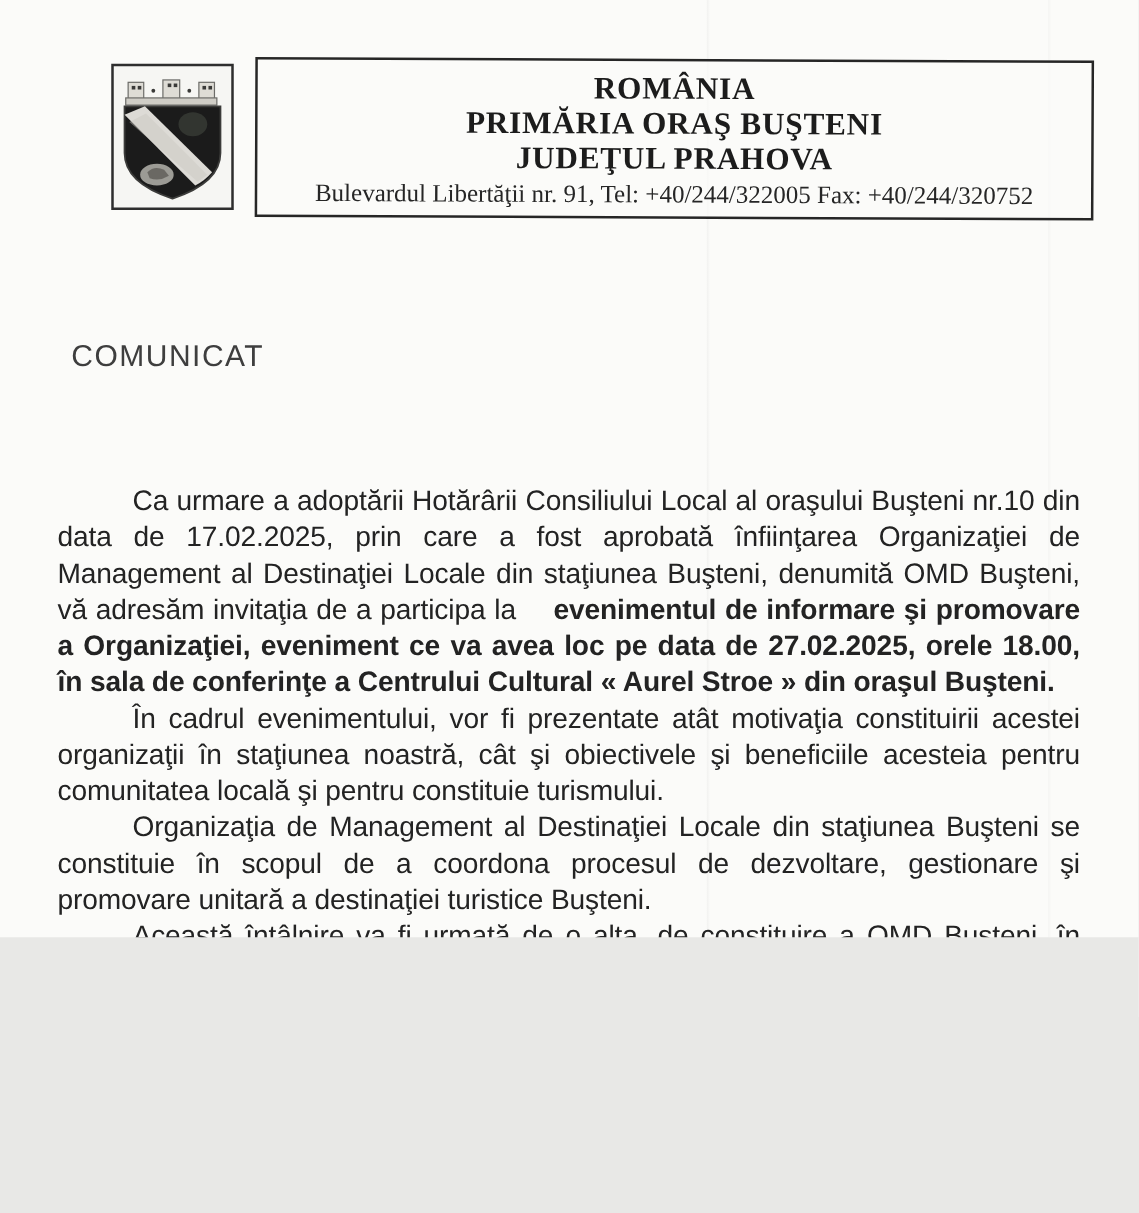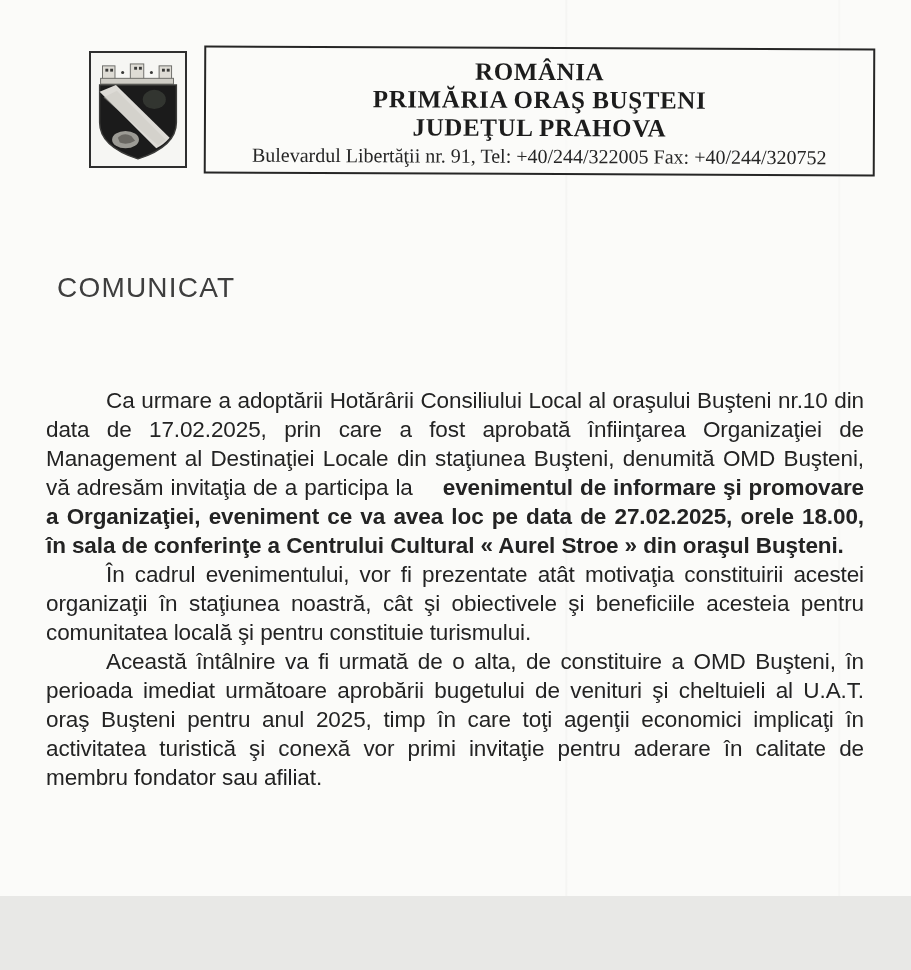--- a/index.html
+++ b/index.html
@@ -1,17 +1,17 @@
 <!DOCTYPE html>
 <html><head>
 <meta charset="utf-8">
 <style>
   html,body { margin:0; padding:0; background:#e8e8e6; }
   .page {
-    position:relative; width:911px; height:896px; margin:0 auto;
+    position:relative; width:911px; height:750px; margin:0 auto;
     background:#fbfbf9; overflow:hidden;
     font-family:"Liberation Sans", sans-serif; color:#232323;
   }
   
   .page::before{
     content:""; position:absolute; inset:0; pointer-events:none;
     background:
       linear-gradient(90deg, transparent 565px, rgba(0,0,0,0.030) 566px, transparent 568px),
       linear-gradient(90deg, transparent 838px, rgba(0,0,0,0.025) 839px, transparent 841px);
   }
@@ -33,21 +33,21 @@
     font-weight:bold; font-size:25px; line-height:28px; color:#1c1c1c;
     letter-spacing:.6px; white-space:nowrap;
   }
   .lh-address{
     font-size:20px; line-height:26px; color:#262626; margin-top:1px; white-space:nowrap;
   }
 
   
   .doc-title{
     position:absolute; left:57px; top:272px; margin:0;
-    font-size:28px; font-weight:400; letter-spacing:1.2px; color:#3e3e3e;
+    font-size:24px; font-weight:400; letter-spacing:1.2px; color:#3e3e3e;
   }
   .doc-body{
     position:absolute; left:46px; top:386px; width:818px;
     font-size:22.5px; line-height:29px; color:#222; text-align:justify;
     letter-spacing:-0.1px;
   }
   .doc-body p{ margin:0; text-indent:60px; }
   .doc-body .b{ font-weight:bold;margin-left:23px; }
 
   .artifacts{ position:absolute; inset:0; pointer-events:none; }
@@ -94,20 +94,21 @@
     <div class="lh-bold">PRIMĂRIA ORAŞ BUŞTENI</div>
     <div class="lh-bold">JUDEŢUL PRAHOVA</div>
     <div class="lh-address">Bulevardul Libertăţii nr. 91, Tel: +40/244/322005 Fax: +40/244/320752</div>
   </div>
 
   <h1 class="doc-title">COMUNICAT</h1>
 
   <div class="doc-body" style="color: rgb(35, 35, 35);">
       <p><span>Ca urmare a adoptării Hotărârii Consiliului Local al oraşului Buşteni nr.10 din data de 17.02.2025, prin care a fost aprobată înfiinţarea Organizaţiei de Management al Destinaţiei Locale din staţiunea Buşteni, denumită OMD Buşteni, vă adresăm invitaţia de a participa la </span><span class="b">evenimentul de informare şi promovare a Organizaţiei, eveniment ce va avea loc pe data de 27.02.2025, orele 18.00, în sala de conferinţe a Centrului Cultural « Aurel Stroe » din oraşul Buşteni.</span></p>
       <p><span>În cadrul evenimentului, vor fi prezentate atât motivaţia constituirii acestei organizaţii în staţiunea noastră, cât şi obiectivele şi beneficiile acesteia pentru comunitatea locală şi pentru constituie turismului.</span></p>
+      <p><span>Organizaţia de Management al Destinaţiei Locale din staţiunea Buşteni se constituie în scopul de a coordona procesul de dezvoltare, gestionare şi promovare unitară a destinaţiei turistice Buşteni.</span></p>
       <p><span>Această întâlnire va fi urmată de o alta, de constituire a OMD Buşteni, în perioada imediat următoare aprobării bugetului de venituri şi cheltuieli al U.A.T. oraş Buşteni pentru anul 2025, timp în care toţi agenţii economici implicaţi în activitatea turistică şi conexă vor primi invitaţie pentru aderare în calitate de membru fondator sau afiliat.</span></p>
     </div>
 
   <svg class="artifacts" aria-hidden="true">
     <path d="M706 24 h44" stroke="#a0a0a0" stroke-width="2" opacity="0.45" fill="none"></path>
     <path d="M757 27 h9" stroke="#8d8d8d" stroke-width="2" opacity="0.5" fill="none"></path>
     <path d="M752 55 q6 -11 14 -5 q6 4 13 1 l15 3 l16 -9" stroke="#3a3a3a" stroke-width="2" fill="none" opacity="0.85"></path>
     <path d="M877 57 L911 62" stroke="#c4c4c2" stroke-width="1.2" fill="none" opacity="0.8"></path>
     <path d="M852 166 L848 194" stroke="#5a5a58" stroke-width="1.6" fill="none" opacity="0.8"></path>
     <path d="M96 214 q6 -5 13 -1" stroke="#bdbdbb" stroke-width="1.5" fill="none" opacity="0.8"></path>

